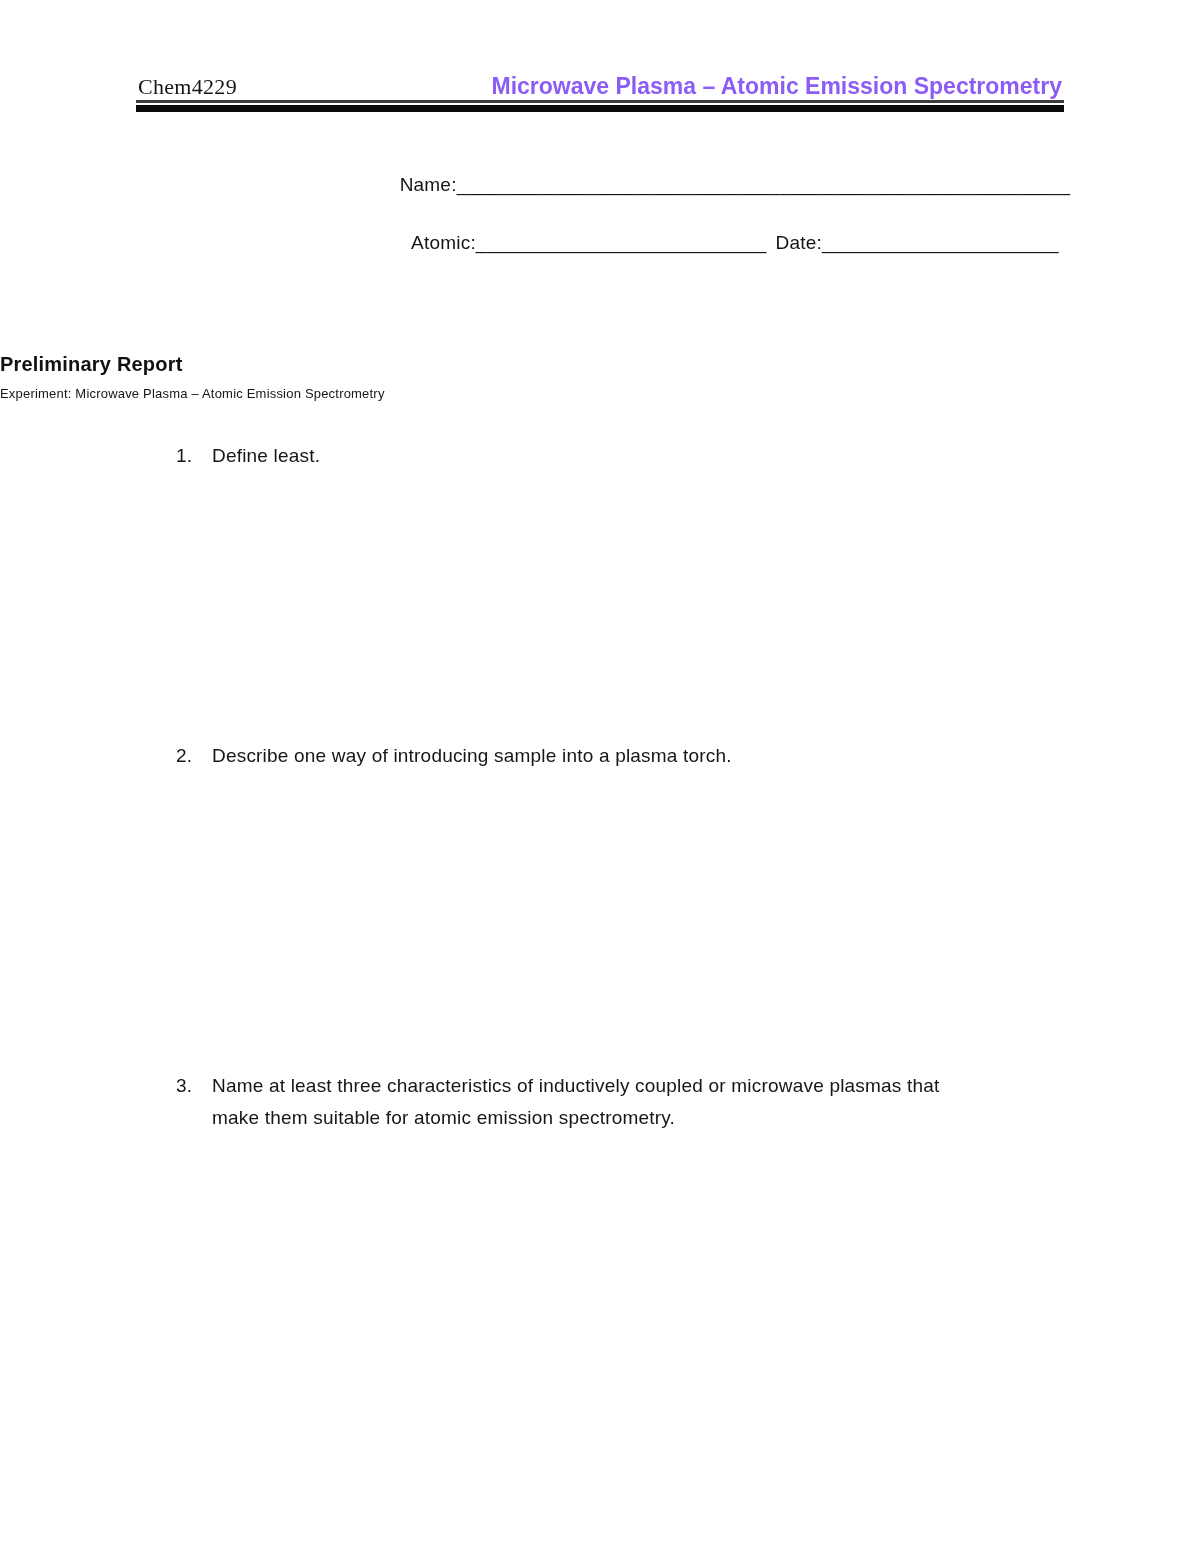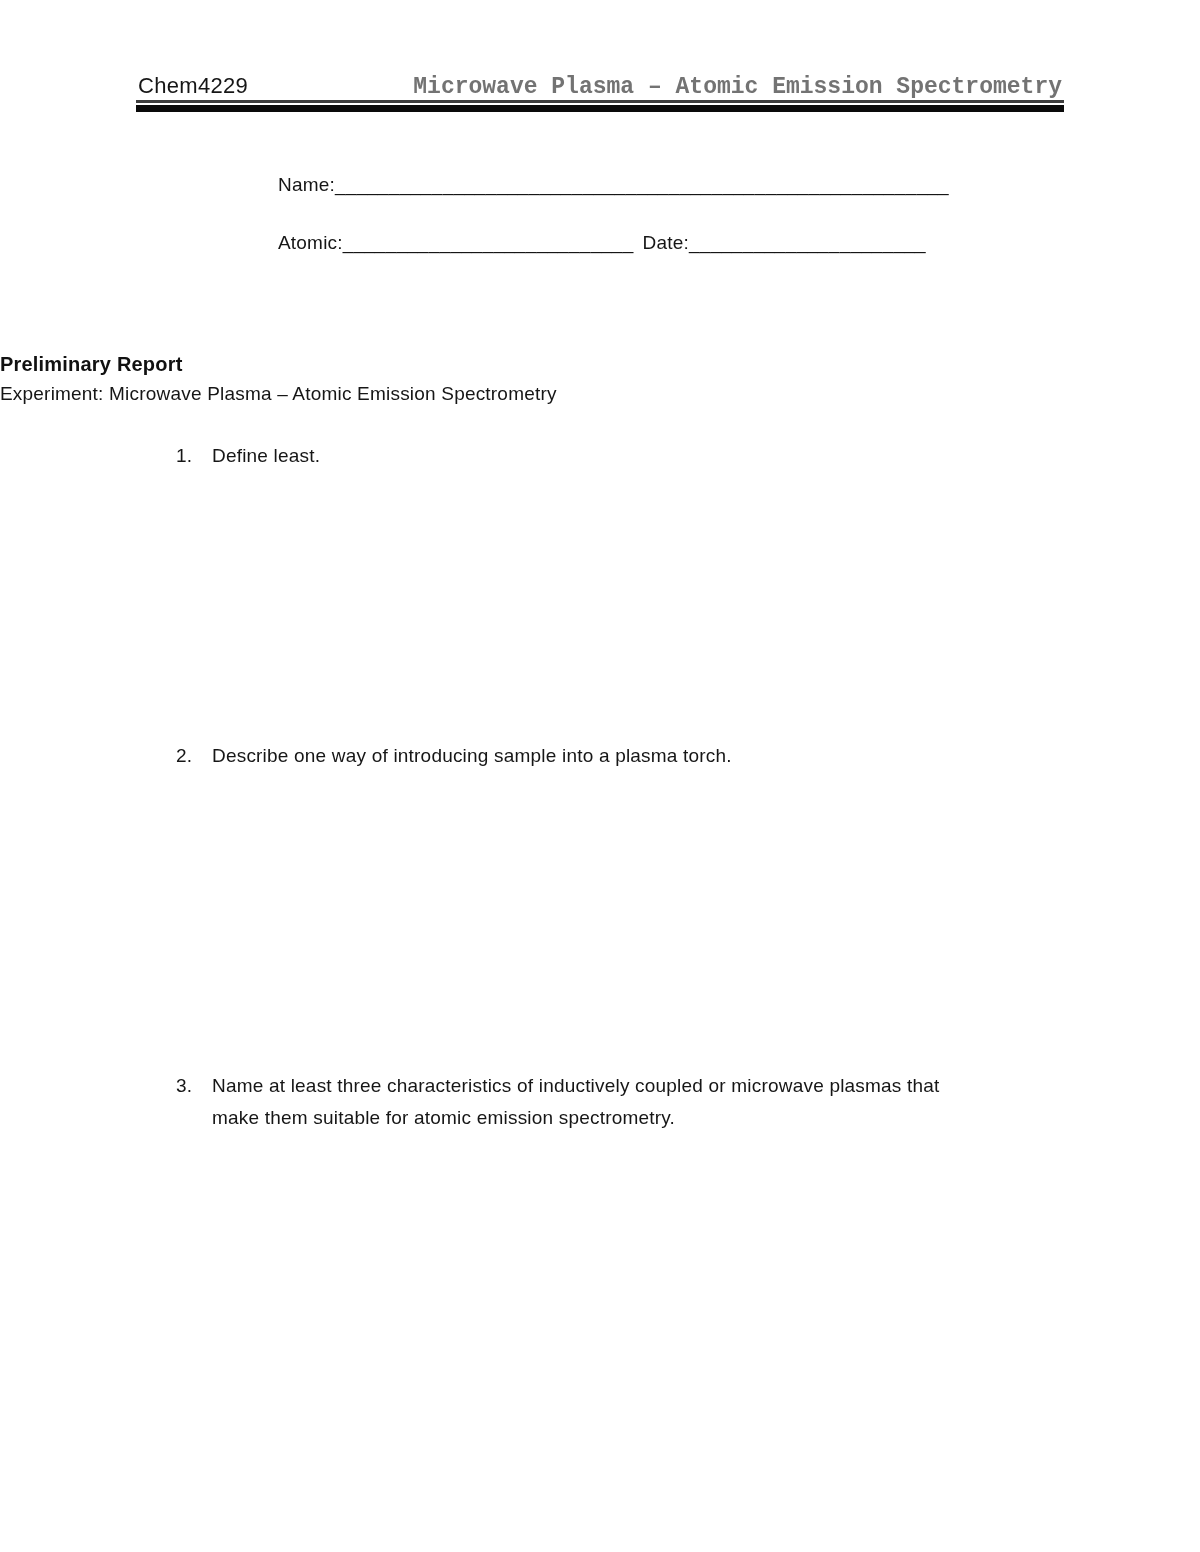--- a/index.html
+++ b/index.html
@@ -21,31 +21,31 @@
     margin: 0 138px;
     padding-top: 72px;
     height: 28px;
     display: flex;
     justify-content: space-between;
     align-items: baseline;
     line-height: 28px;
     white-space: nowrap;
   }
   .course {
-    font-family: Liberation Sans, sans-serif;
+    font-family: Liberation Serif, serif;
     font-size: 22px;
     font-weight: 400;
     letter-spacing: 0.3px;
     color: #161616;
   }
   .doc-title {
-    font-family: Liberation Mono, monospace;
+    font-family: Liberation Sans, sans-serif;
     font-size: 23px;
     font-weight: 700;
-    color: #737373;
+    color: #8b5cf6;
   }
   .rule {
     margin: 0 136px;
   }
   .rule-thin {
     height: 3px;
     background: #3d3d3d;
     margin-bottom: 2px;
   }
   .rule-thick {
@@ -55,20 +55,21 @@
   
   .form-block {
     margin-left: 270px;
     font-size: 19px;
     letter-spacing: 0.2px;
   }
   .form-line {
     margin: 8px;
     line-height: 26px;
     white-space: nowrap;
+    text-align: center;
   }
   .form-line.name   { margin-top: 60px; }
   .form-line.secdat { margin-top: 32px; }
   .label { color: #161616; }
   .date-label { margin-left: 9px; }
   .blank {
     color: #161616;
     letter-spacing: 0.2px;
   }
   
@@ -76,21 +77,21 @@
     margin-top: 93px;
     line-height: 30px;
   }
   .report-title {
     font-size: 20px;
     font-weight: 700;
     letter-spacing: 0.2px;
     color: #111111;
   }
   .report-subtitle {
-    font-size: 19px;
+    font-size: 13px;
     letter-spacing: 0.2px;
     color: #161616;
   }
   
   .questions {
     margin-left: 176px;
     margin-right: 130px;
     font-size: 19px;
     letter-spacing: 0.2px;
     color: #161616;

